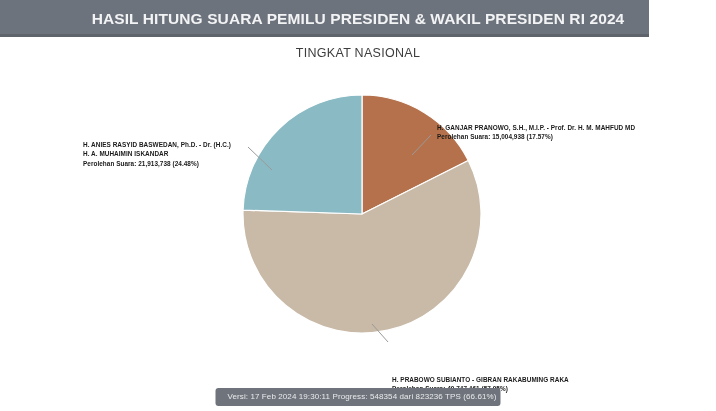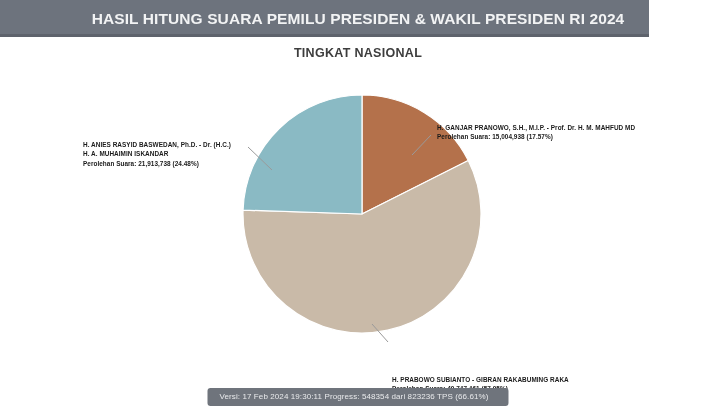--- a/index.html
+++ b/index.html
@@ -23,21 +23,21 @@
     color:#f2f3f4;
     font-size:15.5px;
     font-weight:700;
     letter-spacing:.1px;
     white-space:nowrap;
   }
   
   .chart-subtitle{
     position:absolute;left:0;top:46px;width:716px;
     text-align:center;
-    font-size:12.5px;font-weight:700;color:#3d3d3d;
+    font-size:12.5px;font-weight:400;color:#3d3d3d;
     letter-spacing:.3px;
   }
   .chart-canvas{
     position:absolute;left:0;top:37px;width:716px;height:341px;
   }
   .pie-wrap{
     position:absolute;
     left:242px;top:57px;
     width:240px;height:240px;
   }
@@ -59,21 +59,21 @@
   .label-bottom{ left:392px; top:338px; text-align:left; }
   .label .ln{ display:block; }
   
   .footer-badge{
     position:absolute;
     left:50%;transform:translateX(-50%);
     top:388px;
     background:#6f747c;
     color:#e9eaec;
     font-size:8px;
-    padding:4px 20px 5px 12px;
+    padding:4px 4px 5px 12px;
     border-radius:3px;
     white-space:nowrap;
     letter-spacing:.1px;
   }
 </style>
 </head>
 <body>
 
 <div class="header-bar">
   <div class="header-title">HASIL HITUNG SUARA PEMILU PRESIDEN &amp; WAKIL PRESIDEN RI 2024</div>

